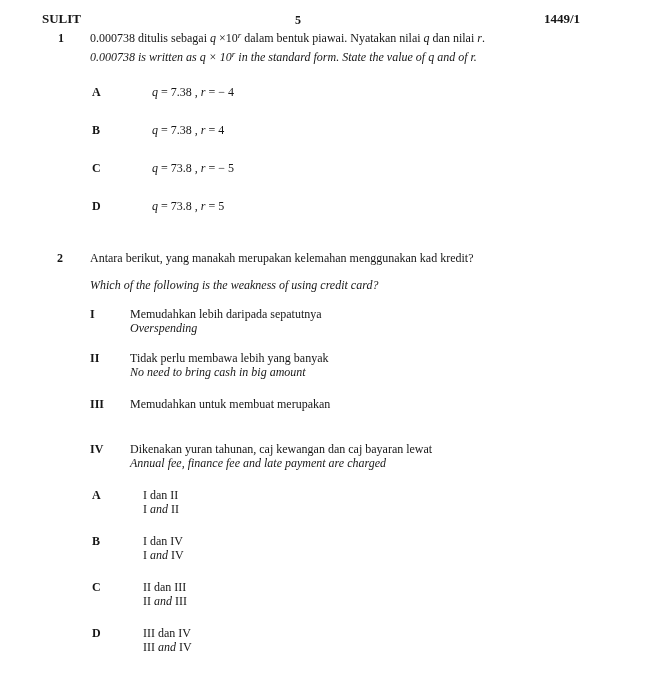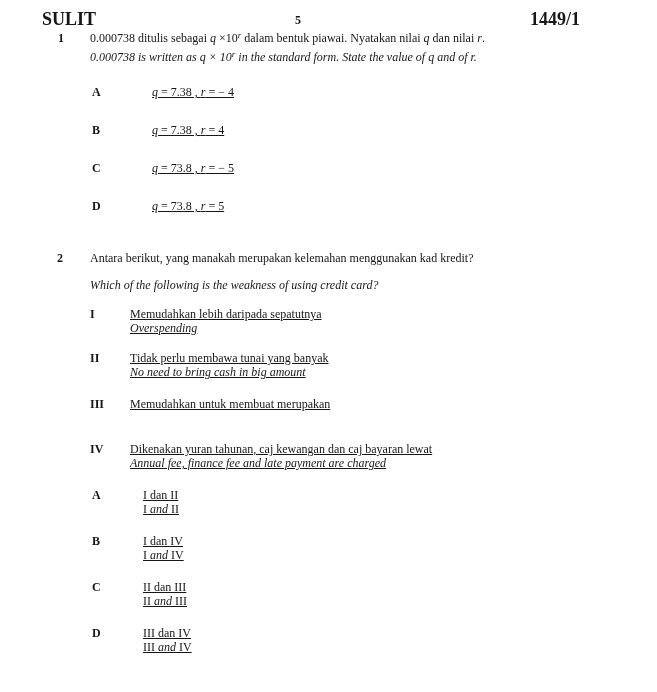--- a/index.html
+++ b/index.html
@@ -10,37 +10,37 @@
     font-family: "Liberation Serif", serif;
     color: #161616;
     overflow: hidden;
   }
   .row {
     position: absolute;
     white-space: nowrap;
     font-size: 12px;
     line-height: 14px;
   }
-  .hdr { font-size: 18px; font-weight: bold; text-align: right; }
+  .hdr { font-size: 13px; font-weight: bold; text-align: right; }
 
   
   .h-left   { left: 42px;  top: 12px; }
   .h-center { left: 278px; top: 13px; width: 40px; text-align: center; font-size: 12px; font-weight: bold; }
   .h-right  { right: 77px; top: 12px; }
 
   
   .qnum  { font-weight: bold; }
   .qline { left: 90px; text-align: center; }
 
   
   .lbl { display: inline-block; font-weight: bold; vertical-align: top; }
   .w60 { width: 60px; }
   .w51 { width: 51px; }
   .w40 { width: 40px; }
-  .txtcol { display: inline-block; vertical-align: top; text-decoration: underline; }
+  .txtcol { display: inline-block; vertical-align: top; }
   .line { display: block; }
 
   
   .s-i    { font-style: italic; }
   .s-supi { font-style: italic; font-size: 9px; position: relative; top: -4px; }
 </style>
 </head>
 <body>
 
 <div>
@@ -67,21 +67,21 @@
   </div>
 
   <div class="row qnum" style="left:57px; top:251px">2</div>
   <div class="row qline" style="top:251px"><span>Antara berikut, yang manakah merupakan kelemahan menggunakan kad kredit?</span></div>
   <div class="row qline" style="top:278px"><span class="s-i">Which of the following is the weakness of using credit card?</span></div>
 
   <div class="row" style="left:90px; top:307px">
     <span class="lbl w40">I</span><span class="txtcol"><span class="line"><span>Memudahkan lebih daripada sepatutnya</span></span><span class="line"><span class="s-i">Overspending</span></span></span>
   </div>
   <div class="row" style="left:90px; top:351px">
-    <span class="lbl w40">II</span><span class="txtcol"><span class="line"><span>Tidak perlu membawa tunai yang banyak</span></span><span class="line"><span class="s-i">No need to bring cash in big amount</span></span></span>
+    <span class="lbl w40">II</span><span class="txtcol"><span class="line"><span>Tidak perlu membawa lebih yang banyak</span></span><span class="line"><span class="s-i">No need to bring cash in big amount</span></span></span>
   </div>
   <div class="row" style="left:90px; top:397px">
     <span class="lbl w40">III</span><span class="txtcol"><span class="line"><span>Memudahkan untuk membuat merupakan</span></span></span>
   </div>
   <div class="row" style="left:90px; top:442px">
     <span class="lbl w40">IV</span><span class="txtcol"><span class="line"><span>Dikenakan yuran tahunan, caj kewangan dan caj bayaran lewat</span></span><span class="line"><span class="s-i">Annual fee, finance fee and late payment are charged</span></span></span>
   </div>
 
   <div class="row" style="left:92px; top:488px">
     <span class="lbl w51">A</span><span class="txtcol"><span class="line"><span>I dan II</span></span><span class="line"><span>I </span><span class="s-i">and</span><span> II</span></span></span>

